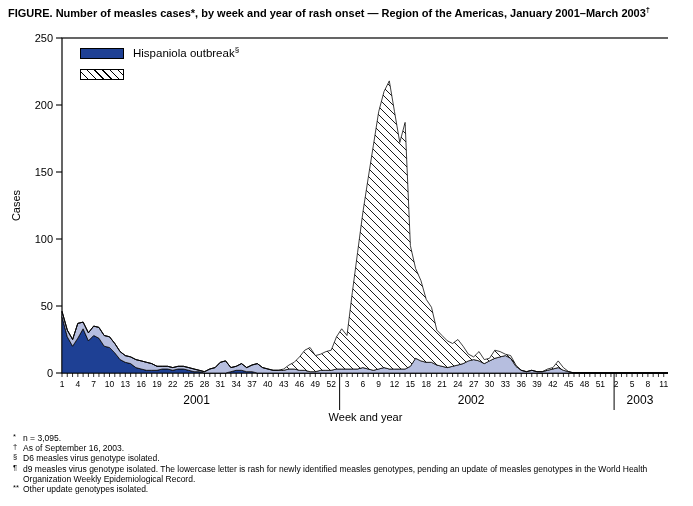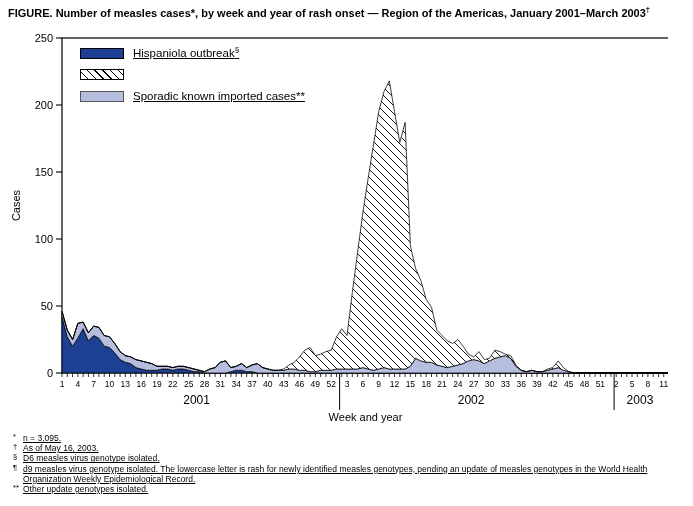--- a/index.html
+++ b/index.html
@@ -11,41 +11,41 @@
     position:absolute; top:7px; left:8px; width:680px;
     font-size:11px; font-weight:bold; line-height:1.25; letter-spacing:0;
   }
   .title .sup { font-size:7.5px; vertical-align:super; line-height:0; }
   #chart-svg { position:absolute; top:0; left:0; }
   #chart-svg text { font-family:"Liberation Sans", sans-serif; fill:#000; }
   .legend {
     position:absolute; top:47px; left:80px;
     display:flex; flex-direction:column; gap:10px;
   }
-  .legend-row { display:flex; align-items:center; font-size:11.5px;text-decoration:underline; }
+  .legend-row { display:flex; align-items:center; font-size:11.5px; }
   .swatch {
     width:44px; height:11px; margin-right:9px;
     border:1px solid #000; box-sizing:border-box; flex:0 0 44px;
   }
   .swatch-navy { background:#1e4094; }
   .swatch-hatched {
     background:repeating-linear-gradient(45deg, #ffffff 0px, #ffffff 4.5px, #000 4.5px, #000 5.5px);
   }
   .swatch-lavender { background:#b6bedf; border-color:#555; }
   .legend-row .sup { font-size:8px; vertical-align:super; line-height:0; }
   .footnotes {
     position:absolute; top:433px; left:9px; width:676px;
     font-size:8.5px; line-height:1.2;
   }
   .fn { display:flex; }
   .fn-mark {
     flex:0 0 14px; width:14px; font-size:7.5px;
     transform:translateY(-1.5px); padding-left:4px; box-sizing:border-box;
   }
-  .fn-text { flex:1;text-decoration:underline; }
+  .fn-text { flex:1; }
 </style>
 </head>
 <body>
 
 <div class="page">
 
   <div class="title">
     <span>FIGURE. Number of measles cases*, by week and year of rash onset — Region of the Americas, January 2001–March 2003</span><span class="sup">†</span>
   </div>
 
@@ -237,34 +237,30 @@
     </svg>
 
   <div class="legend">
     <div class="legend-row">
       <span class="swatch swatch-navy"></span>
       <span><span>Hispaniola outbreak</span><span class="sup">§</span></span>
     </div>
     <div class="legend-row">
       <span class="swatch swatch-hatched"></span>
     </div>
-    <div class="legend-row">
-      <span class="swatch swatch-lavender"></span>
-      <span><span>Sporadic known imported cases**</span><span class="sup"></span></span>
-    </div>
   </div>
 
   <div class="footnotes">
     <div class="fn">
       <span class="fn-mark">*</span>
       <span class="fn-text">n = 3,095.</span>
     </div>
     <div class="fn">
       <span class="fn-mark">†</span>
-      <span class="fn-text">As of May 16, 2003.</span>
+      <span class="fn-text">As of September 16, 2003.</span>
     </div>
     <div class="fn">
       <span class="fn-mark">§</span>
       <span class="fn-text">D6 measles virus genotype isolated.</span>
     </div>
     <div class="fn">
       <span class="fn-mark">¶</span>
       <span class="fn-text">d9 measles virus genotype isolated. The lowercase letter is rash for newly identified measles genotypes, pending an update of measles genotypes in the World Health Organization Weekly Epidemiological Record.</span>
     </div>
     <div class="fn">

